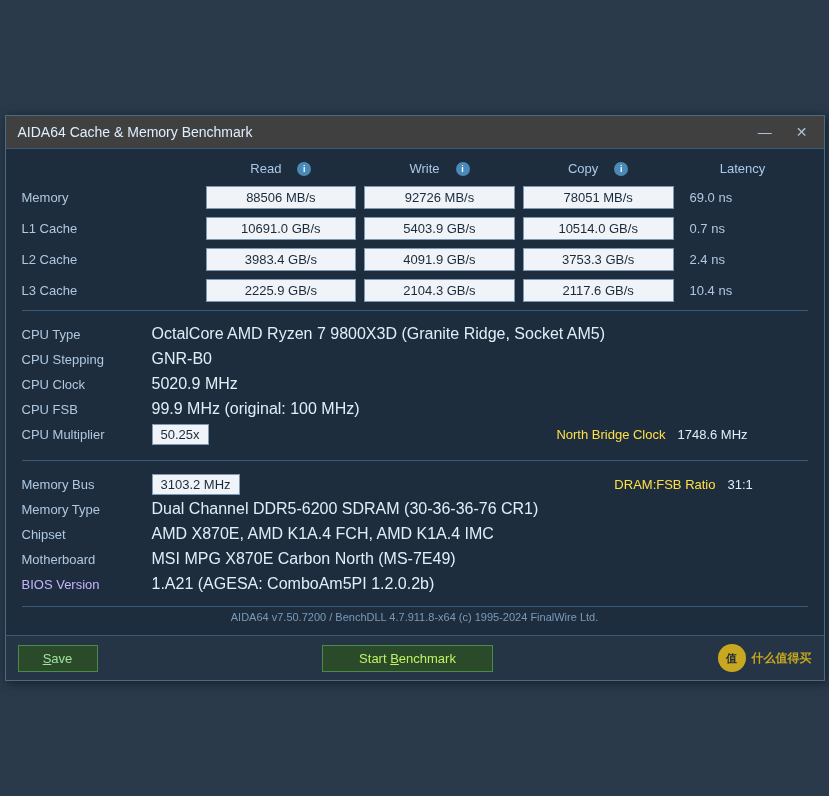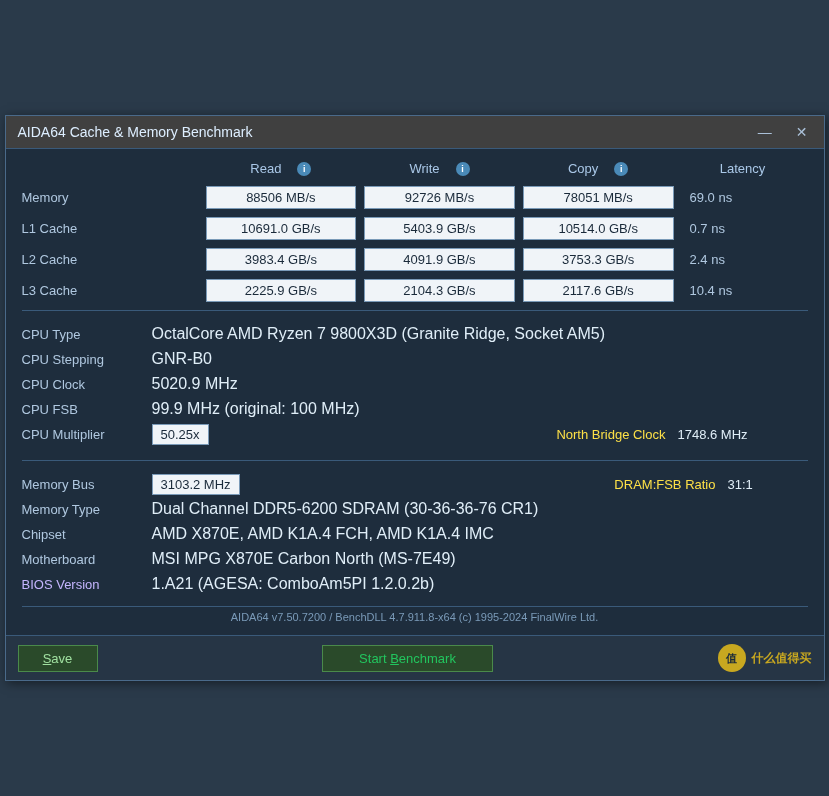--- a/index.html
+++ b/index.html
@@ -188,21 +188,21 @@
       border: 1px solid #4a8a4a;
       color: #a0e0a0;
       padding: 5px 24px;
       font-size: 13px;
       cursor: pointer;
       min-width: 80px;
     }
     .btn-benchmark {
       background: #2a4a2a;
       border: 1px solid #4a8a4a;
-      color: #22c55e;
+      color: #bef264;
       padding: 5px 36px;
       font-size: 13px;
       cursor: pointer;
       margin-left: auto;
       margin-right: auto;
     }
     .spacer { flex: 1; }
     .watermark {
       display: flex;
       align-items: center;

